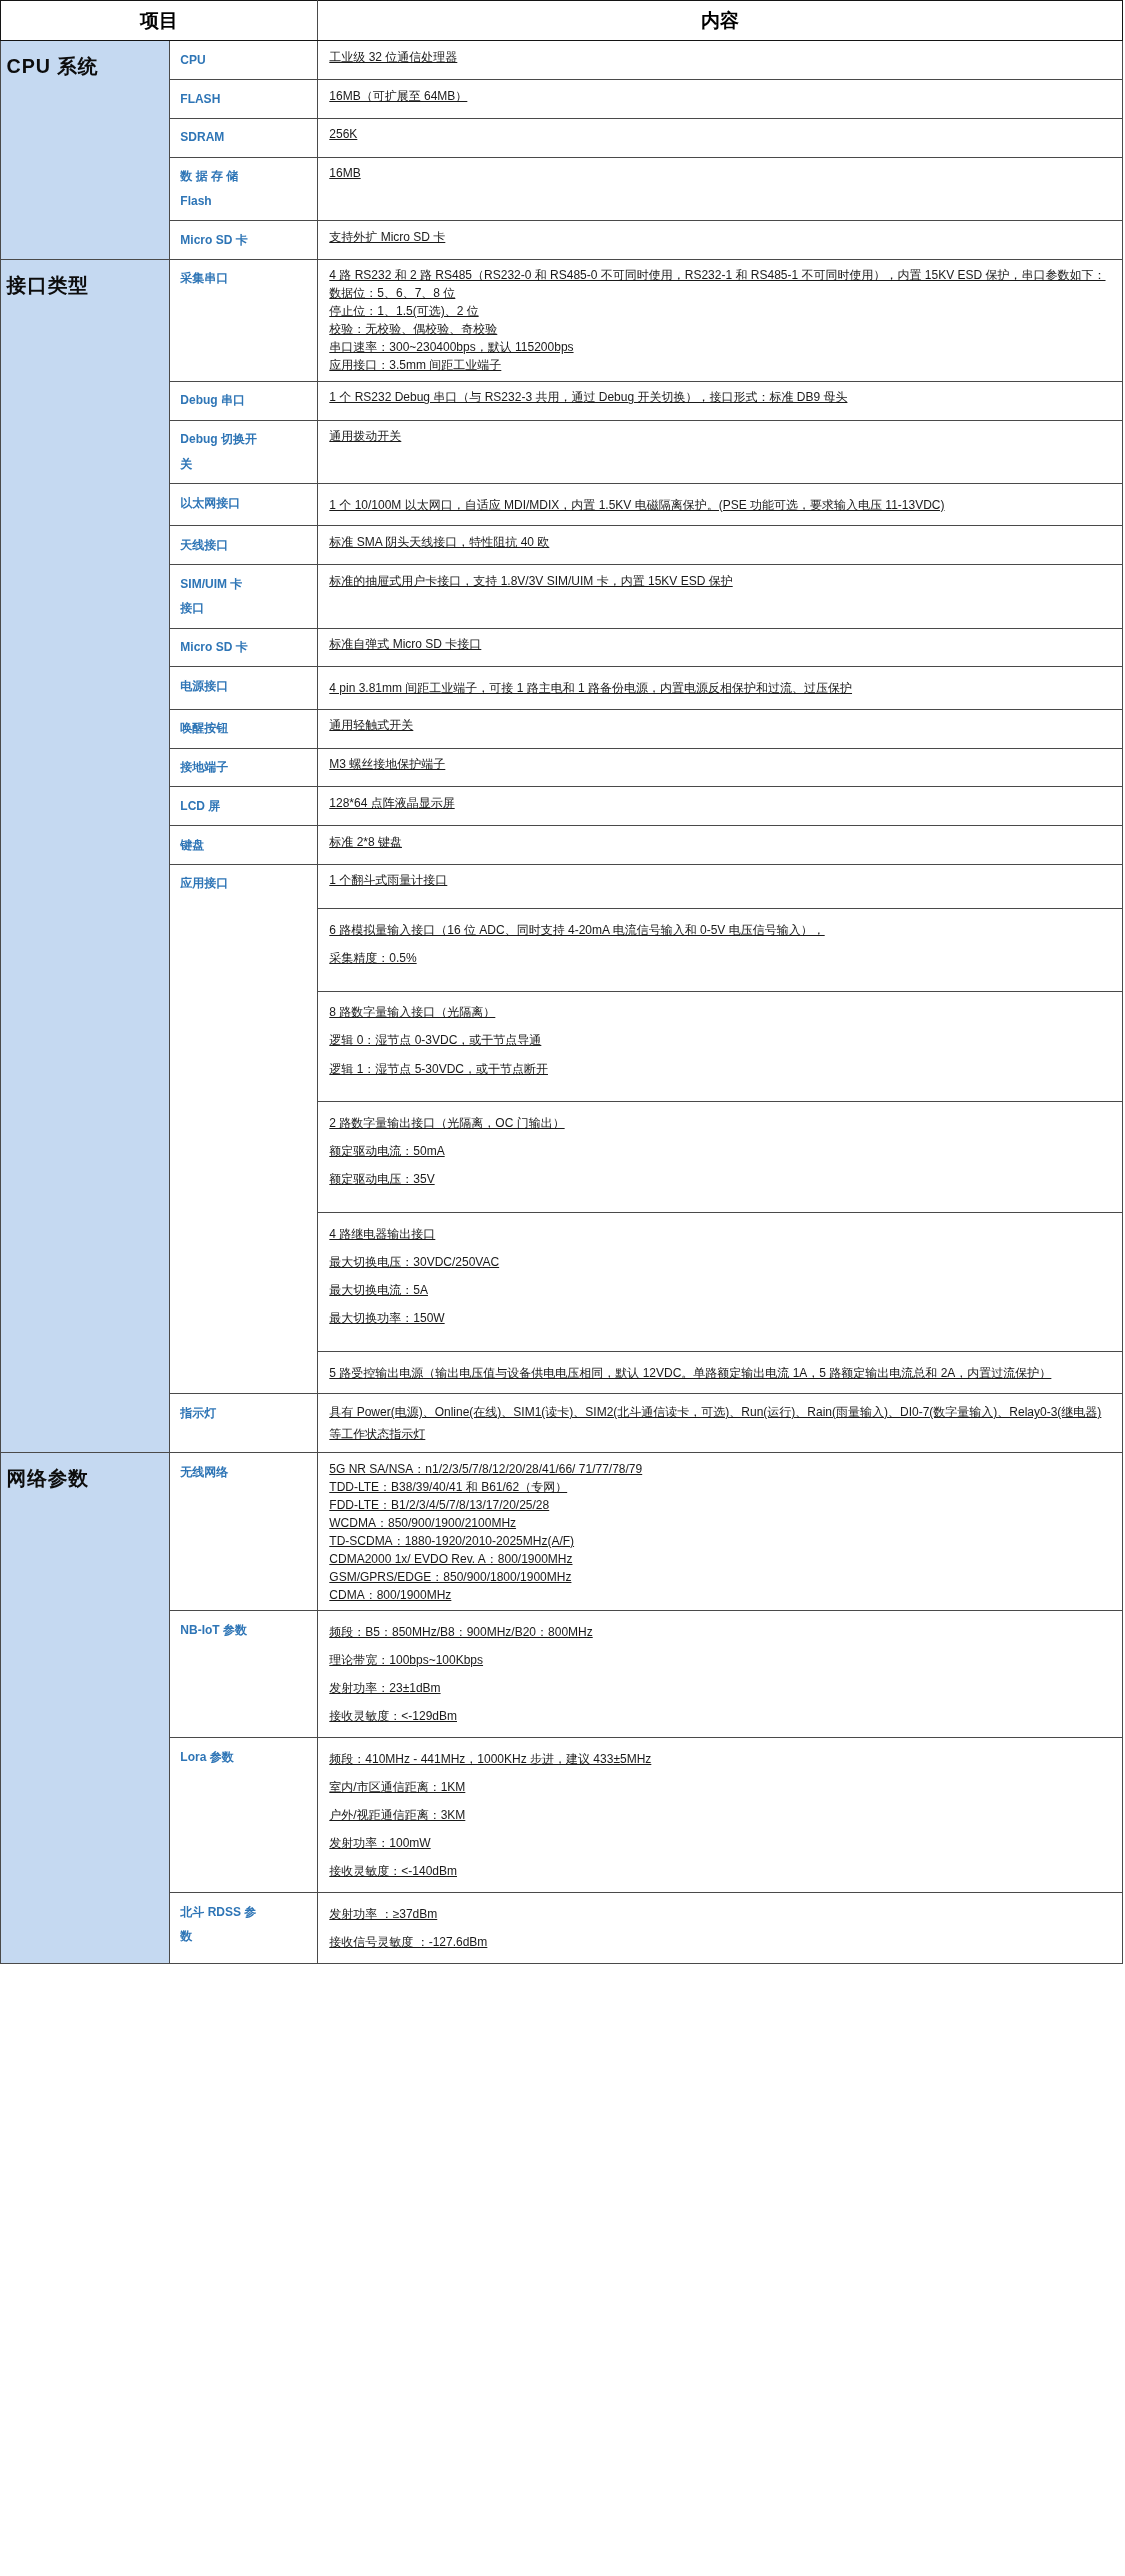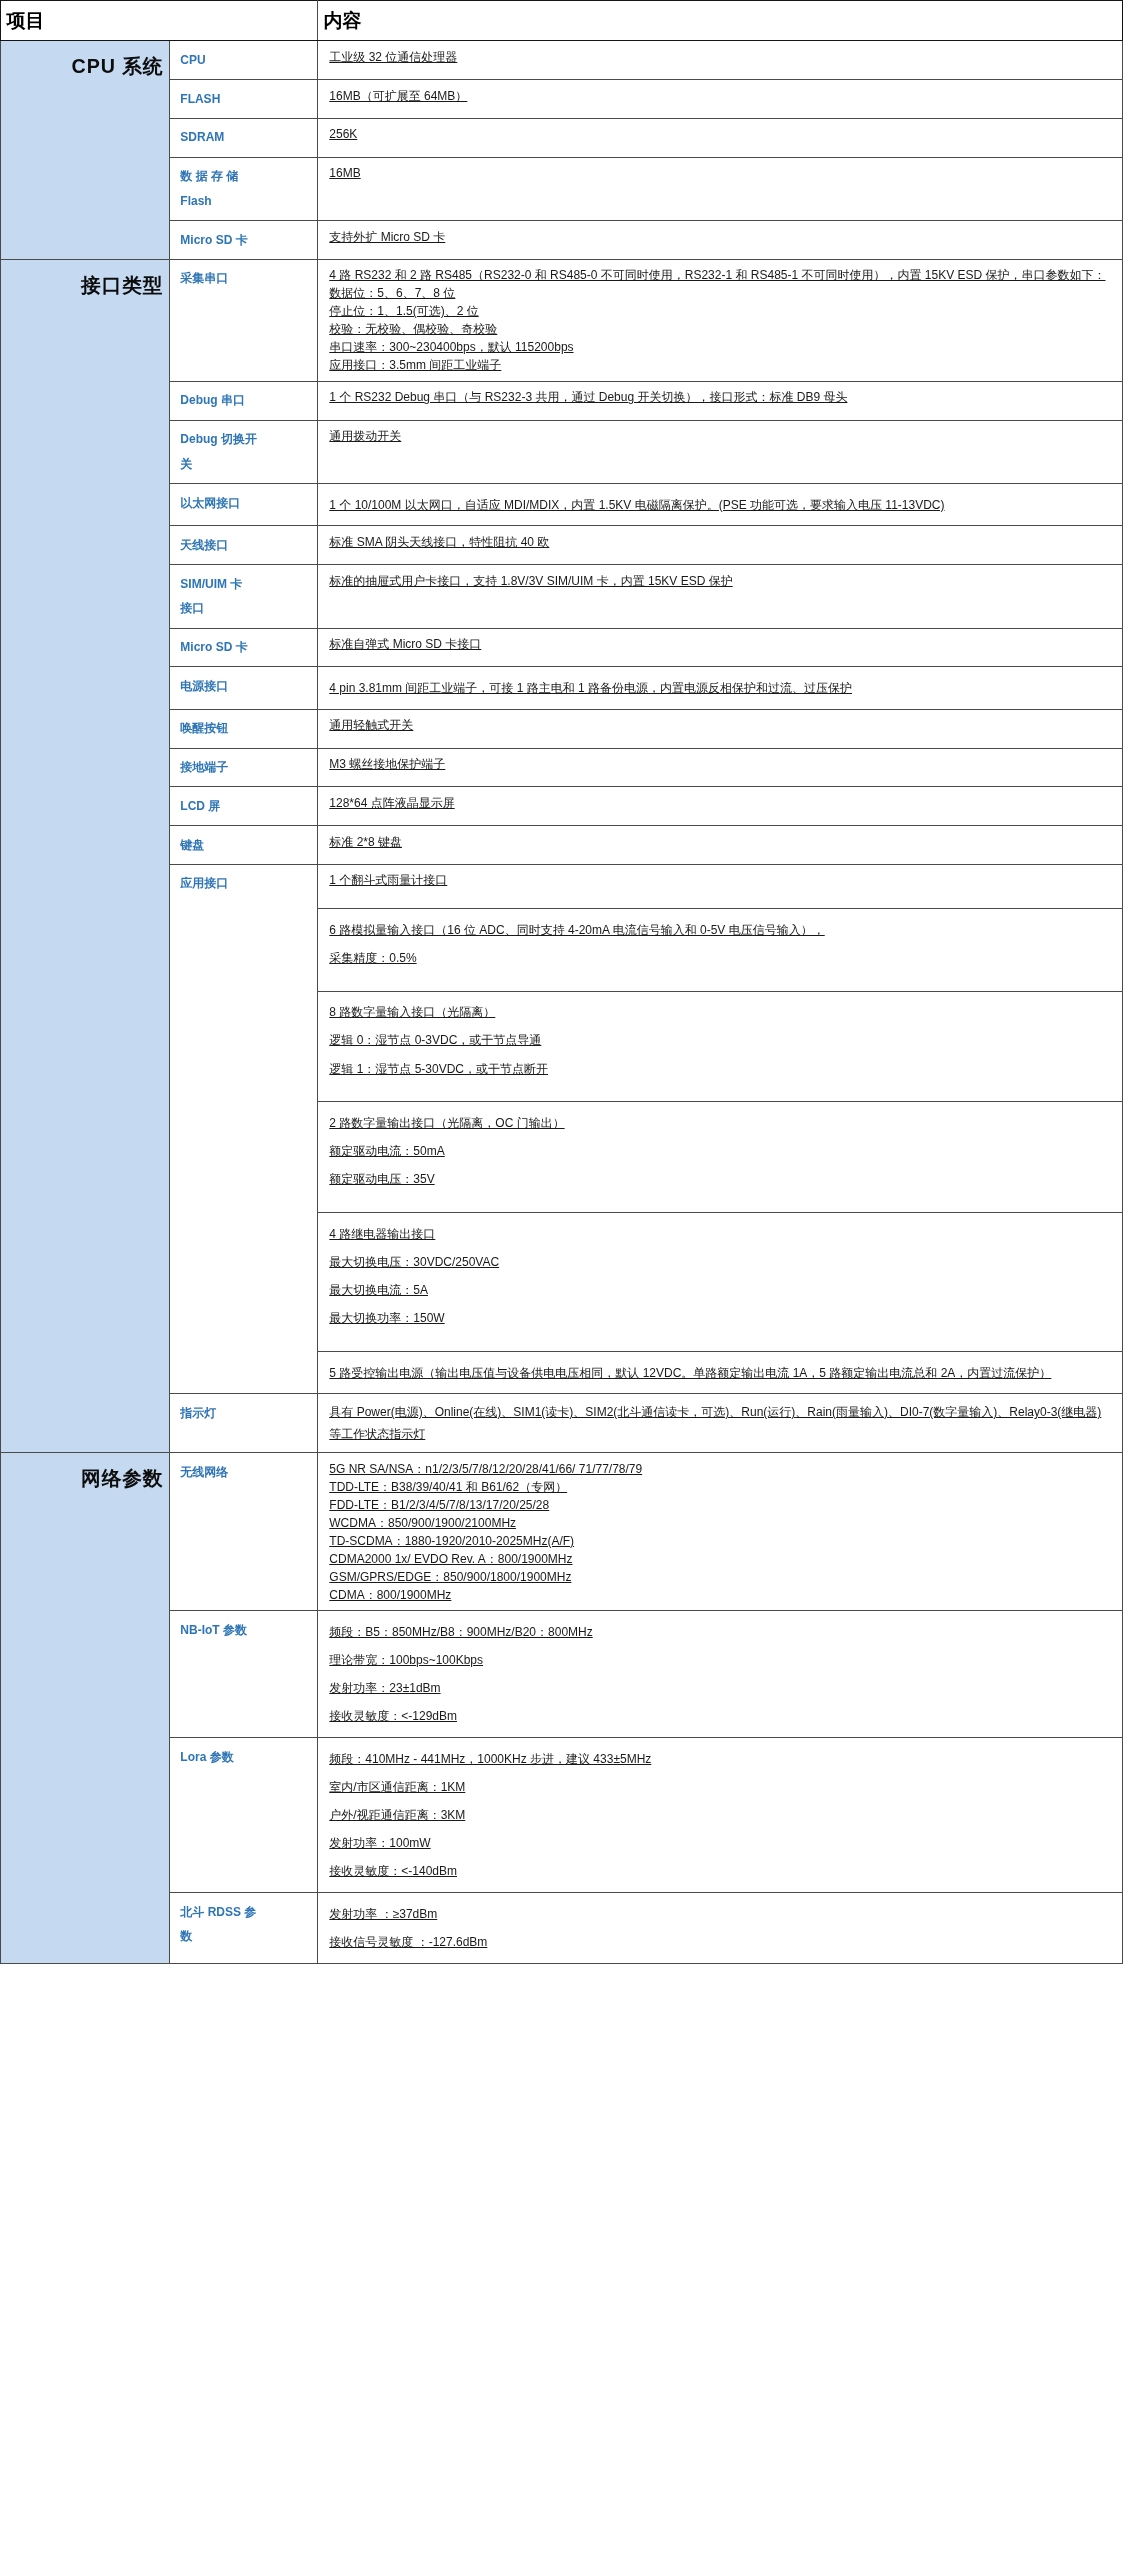--- a/index.html
+++ b/index.html
@@ -20,35 +20,35 @@
     border-collapse:collapse;
     table-layout:fixed;
     border:1.9px solid var(--bd2);
     margin:0;
   }
   col.c-cat{width:169px;}
   col.c-lbl{width:148px;}
   th{
     font-size:19px;
     font-weight:bold;
-    text-align:left;
+    text-align:center;
     padding:6.6px 5.6px;
     background:#ffffff;
     border-bottom:1.9px solid var(--bd2);
     color:#000;
   }
   th.item{border-right:0.9px solid var(--bd);}
   td{
     border:0.9px solid var(--bd);
     vertical-align:top;
   }
   tr.group-top td{border-top:1.9px solid var(--bd2);}
   td.cat{
     background:var(--cat-bg);
-    text-align:right;
+    text-align:left;
     font-weight:bold;
     font-size:19.7px;
     color:#0d0d0d;
     padding:12.2px 5.6px 5.6px 5.6px;
     letter-spacing:0.9px;
   }
   td.lbl{
     color:var(--lbl);
     font-weight:bold;
     font-size:12px;

